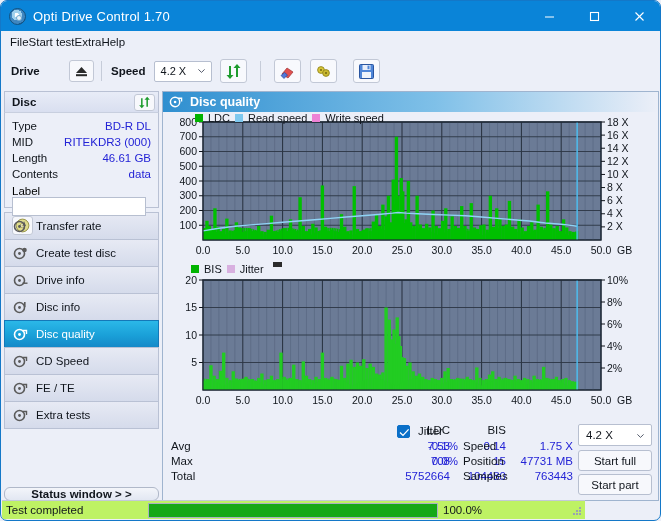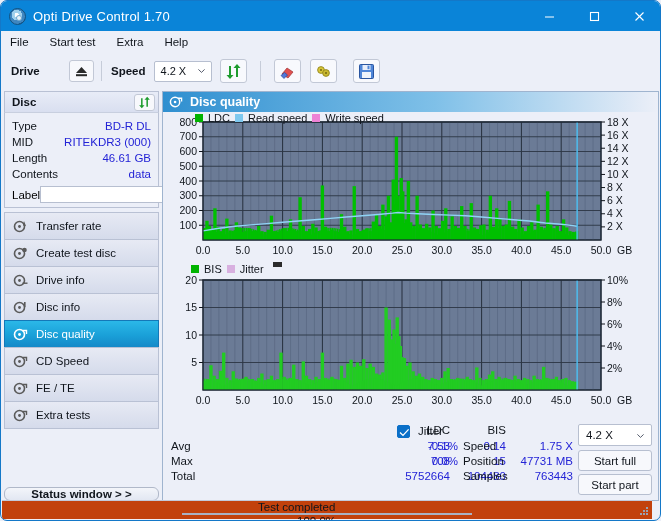--- a/index.html
+++ b/index.html
@@ -39,21 +39,21 @@
   .winbtns { margin-left:auto; display:flex; height:30px; }
   .winbtn {
     width:45px; height:30px; display:flex; align-items:center; justify-content:center;
     color:#fff; font-size:13px; line-height:1;
   }
   .winbtn svg { display:block; }
   
   .menubar {
     position:absolute; left:0; top:30px; width:661px; height:22px;
     background:#eceff8;
-    display:flex; align-items:center; padding-left:9px; gap:21px;
+    display:flex; align-items:center; padding-left:9px; gap:0;
     font-size:11.5px; color:#10151c;
   }
   .menubar span { cursor:default; }
   
   .drivebar {
     position:absolute; left:0; top:52px; width:661px; height:36px;
     background:#eceff8;
     display:flex; align-items:center;
   }
   .lbl-drive { font-weight:bold; font-size:11.5px; margin-left:10px; width:52px; color:#10151c;}
@@ -96,21 +96,21 @@
     border:1px solid #c2c8d6; background:#f7f8fc; border-radius:3px;
     display:flex; align-items:center; justify-content:center;
   }
   .disc-body {
     border:1px solid #b9c1d4; border-top:1px solid #c8cfdf;
     background:#eceff8; padding:5px 7px 5px 7px; height:96px;
   }
   .disc-row { display:flex; justify-content:space-between; height:16px; align-items:center; font-size:11.5px;}
   .disc-row .k { color:#10151c; }
   .disc-row .v { color:#2323d6; }
-  .label-row { display:flex; align-items:center; margin-top:3px; }
+  .label-row { display:flex; margin-top:3px;flex-direction:column; }
   .label-row .k { width:38px; font-size:11.5px; }
   .label-input {
     flex:1; height:17px; background:#fff; border:1px solid #b7bfd0; margin-right:5px;
   }
   .cd-btn {
     width:21px; height:19px; border:1px solid #c2c8d6; background:#f7f8fc; border-radius:3px;
     display:flex; align-items:center; justify-content:center;
   }
   .navlist { margin-top:5px; }
   .navitem {
@@ -155,23 +155,23 @@
     position:absolute; border:1px solid #b7bfd0; background:#f7f8fc; border-radius:3px;
     font-size:11.5px; color:#10151c; display:flex; align-items:center; justify-content:center;
   }
   .sp-combo {
     position:absolute; height:22px; background:#fff; border:1px solid #b7bfd0;
     border-radius:2px; font-size:11.5px; color:#10151c;
     display:flex; align-items:center; padding-left:7px;
   }
   
   .statusbar {
-    position:absolute; left:1px; bottom:1px; width:650px; height:19px;
-    background:#c2410c; border-top:1px solid #c3c9d8;
-    display:flex; align-items:center;flex-direction:column;
+    position:absolute; left:1px; bottom:1px; width:583px; height:19px;
+    background:#bef264; border-top:1px solid #c3c9d8;
+    display:flex; align-items:center;
   }
   .sb-cell { height:17px; display:flex; align-items:center; font-size:11.5px; color:#10151c;}
   .sb-msg { width:146px; padding-left:4px; }
   .sb-prog {
     width:290px; height:15px; background:#fff; border:1px solid #a9b1c3; position:relative;
   }
   .sb-prog i { position:absolute; left:0; top:0; bottom:0; background:#16a816; display:block; }
   .sb-pct { width:70px; padding-left:5px; }
   .sb-time { flex:1; text-align:right; padding-right:16px;margin-top:40px; }
   .grip { position:absolute; right:3px; bottom:3px; width:11px; height:11px; }

